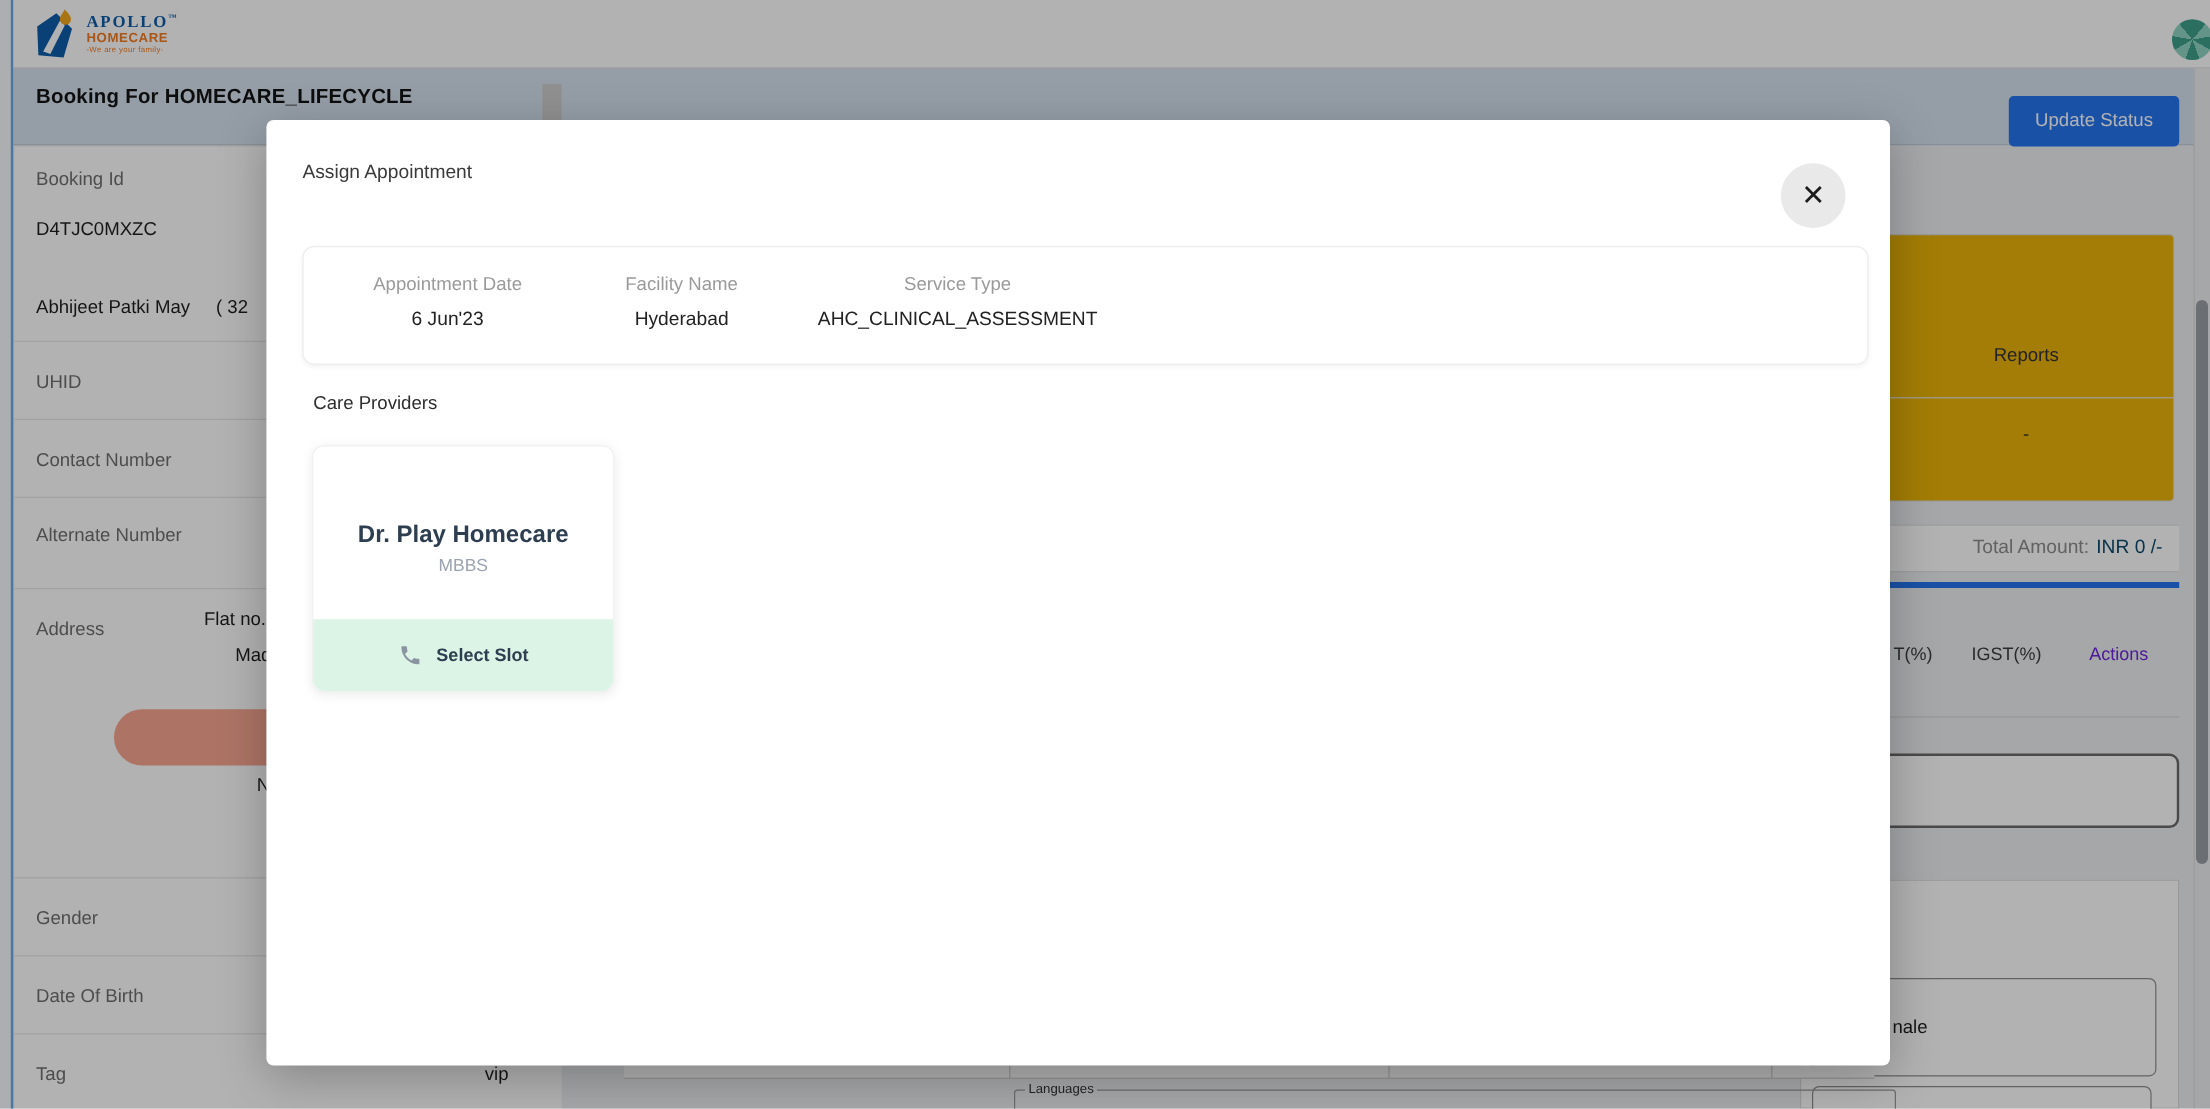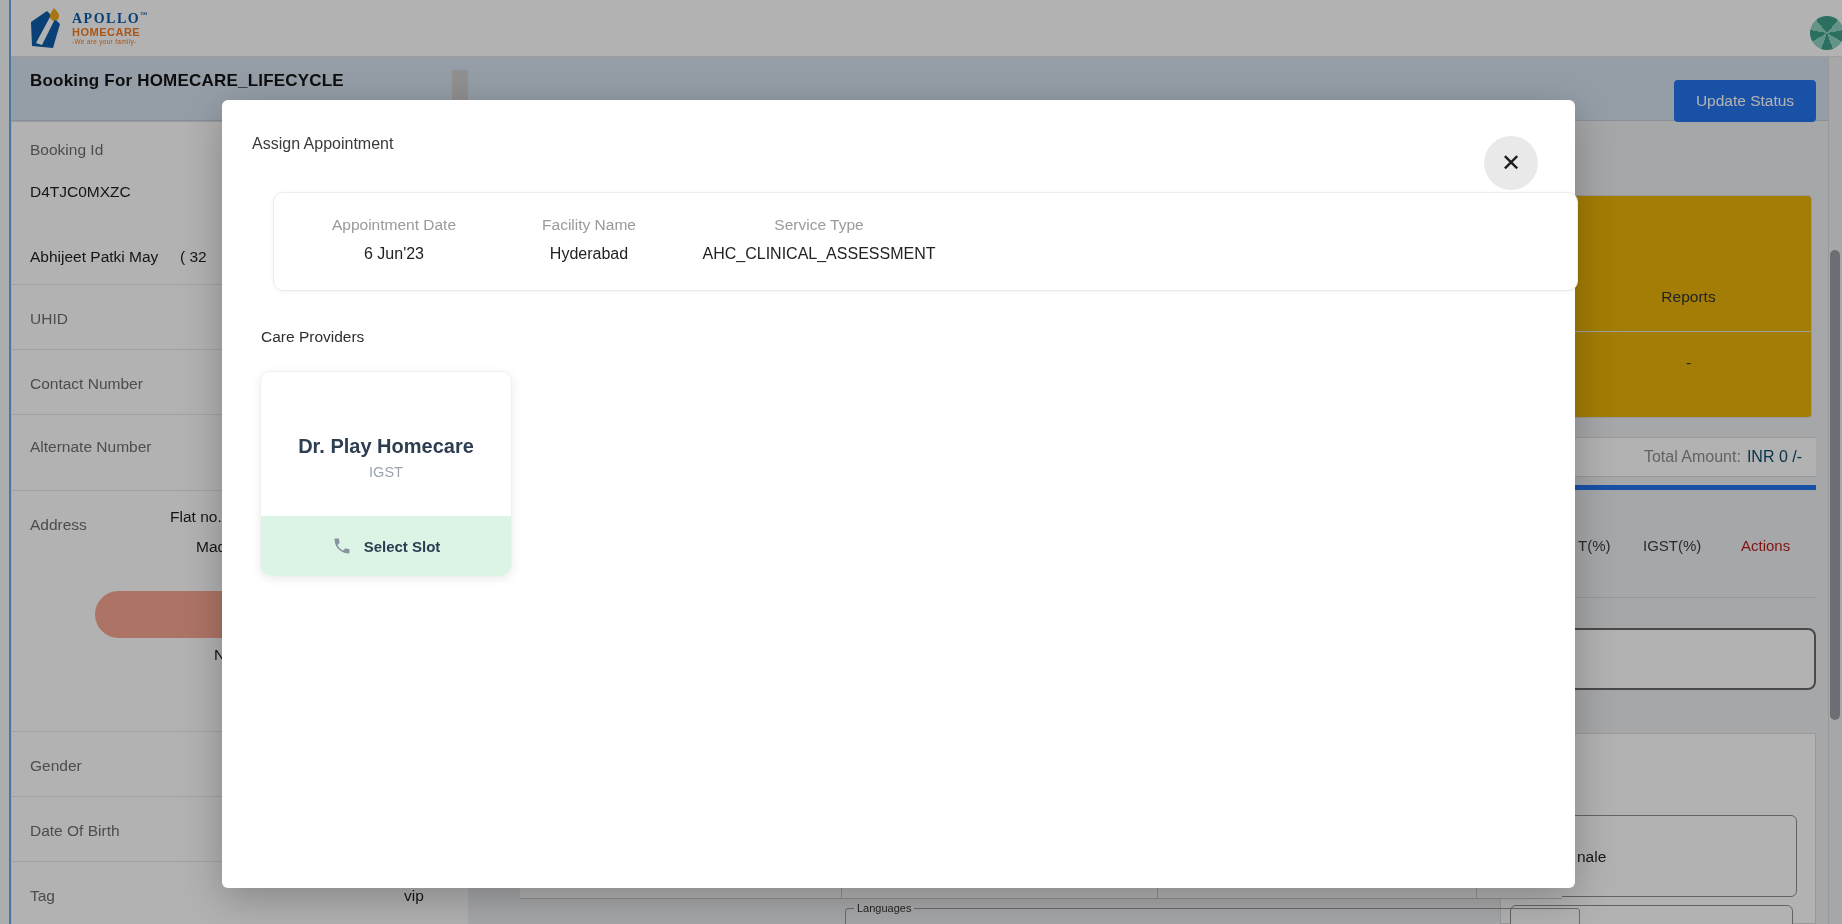--- a/index.html
+++ b/index.html
@@ -50,21 +50,21 @@
   .reports-empty { position:absolute; left:0; top:158px; width:100%; text-align:center; font-size:15.5px; color:#333; }
 
   .total-card { left:1558px; top:437px; width:258px; height:40px; background:#ffffff;
     border:1px solid #dcdcdc; border-right:none; display:flex; align-items:center; justify-content:flex-end; padding-right:14px; }
   .total-label { font-size:16px; color:#8d8d8d; margin-right:6px; }
   .total-value { font-size:16px; color:#0c4a6e; }
   .total-underline { left:1380px; top:485px; width:436px; height:5px; background:#2575f0; }
 
   .th-frag  { left:1578px; top:537px; font-size:15px; color:#3d3d3d; }
   .th-igst  { left:1643px; top:537px; font-size:15px; color:#3d3d3d; }
-  .th-actions { left:1741px; top:537px; font-size:15px; color:#b91c1c;text-align:center; }
+  .th-actions { left:1741px; top:537px; font-size:15px; color:#6d28d9;text-align:center; }
 
   .right-div1 { left:1558px; top:597px; width:258px; height:1px; background:#d8d8d8; }
   .focus-input { left:1400px; top:628px; width:416px; height:62px; background:#ffffff;
     border:2px solid #6b6b6b; border-radius:8px; }
   .section-card { left:1500px; top:733px; width:316px; height:191px; background:#ffffff; border:1px solid #dcdcdc; }
   .inner-box { left:1510px; top:815px; width:287px; height:82px; background:#ffffff; border:1px solid #8f8f8f; border-radius:6px; }
   .gender-frag { left:1577px; top:848px; font-size:15.5px; color:#1f1f1f; }
   .bottom-box { left:1510px; top:905px; width:283px; height:40px; background:#ffffff; border:1px solid #8f8f8f; border-radius:6px 6px 0 0; }
 
   .main-scroll-track { left:1828px; top:57px; width:14px; height:867px; background:#eef0f2; border-left:1px solid #dcdcdc; }
@@ -78,23 +78,23 @@
 
   
   .backdrop { position:absolute; inset:0; background:rgba(0,0,0,0.30); z-index:10; }
 
   .modal { position:absolute; left:222px; top:100px; width:1353px; height:788px; background:#ffffff;
     border-radius:6px; box-shadow:0 10px 40px rgba(0,0,0,0.25); z-index:20; }
   .modal-title { position:absolute; left:30px; top:35px; font-size:16px; color:#3a3a3a; }
   .close-btn { position:absolute; left:1262px; top:36px; width:54px; height:54px; border-radius:50%;
     background:#e9e9e9; border:none; display:flex; align-items:center; justify-content:center;
     font-size:24px; color:#1c1c1c; cursor:pointer; font-family:"Liberation Sans", sans-serif; }
-  .info-card { position:absolute; left:30px; top:92px; width:1305px; height:99px; background:#ffffff;
+  .info-card { position:absolute; left:30px; top:105px; width:1305px; height:99px; background:#ffffff;
     border:1px solid #ececec; border-radius:10px; box-shadow:0 1px 4px rgba(0,0,0,0.05);
-    display:flex; align-items:flex-start; padding:23px 0 0 20px;margin-left:21px; }
+    display:flex; align-items:flex-start; padding:23px 0 0 20px; }
   .info-col { text-align:center; }
   .info-col.c1 { width:200px; }
   .info-col.c2 { width:270px; }
   .info-col.c3 { width:190px; }
   .info-label { font-size:15.5px; color:#9a9a9a; margin-bottom:11px; }
   .info-value { font-size:16px; color:#222222; }
   .care-heading { position:absolute; left:39px; top:228px; font-size:15.5px; color:#2e2e2e; }
   .provider-card { position:absolute; left:38px; top:271px; width:252px; height:206px; background:#ffffff;
     border:1px solid #f0f0f0; border-radius:10px; box-shadow:0 2px 10px rgba(0,0,0,0.08); cursor:pointer; }
   .provider-name { position:absolute; left:0; top:63px; width:100%; text-align:center;
@@ -220,21 +220,21 @@
     <div class="info-col c2">
       <div class="info-label">Service Type</div>
       <div class="info-value">AHC_CLINICAL_ASSESSMENT</div>
     </div>
   </div>
 
   <span class="care-heading">Care Providers</span>
 
   <div class="provider-card">
     <span class="provider-name">Dr. Play Homecare</span>
-    <span class="provider-qual">IGST</span>
+    <span class="provider-qual">MBBS</span>
     <div class="slot-footer">
       <svg width="20" height="20" viewBox="0 0 24 24">
         <path fill="#8a94a0" d="M6.62 10.79c1.44 2.83 3.76 5.14 6.59 6.59l2.2-2.21c.27-.27.67-.36 1.02-.24 1.12.37 2.33.57 3.57.57.55 0 1 .45 1 1V20c0 .55-.45 1-1 1-9.39 0-17-7.61-17-17 0-.55.45-1 1-1h3.5c.55 0 1 .45 1 1 0 1.25.2 2.45.57 3.57.11.35.03.74-.25 1.02l-2.2 2.2z"></path>
       </svg>
       <span class="slot-label">Select Slot</span>
     </div>
   </div>
 </div>
 
 </body></html>

